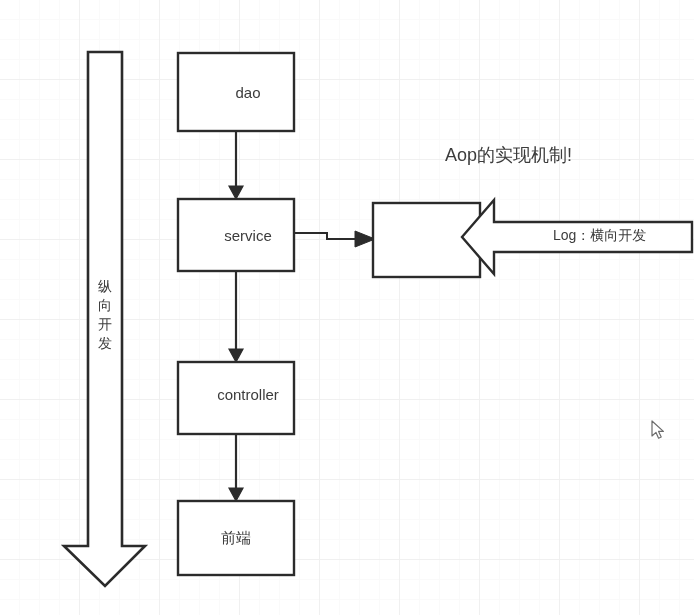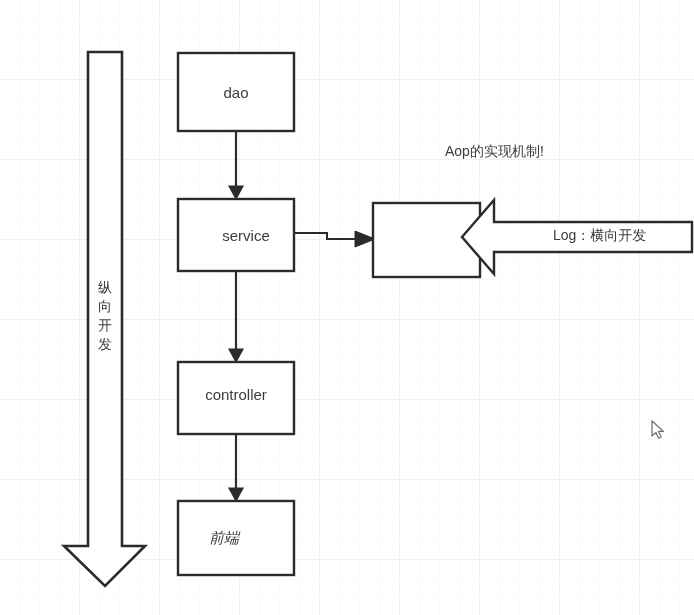--- a/index.html
+++ b/index.html
@@ -36,36 +36,38 @@
     height: 615px;
   }
   .node-label {
     position: absolute;
     color: #3c3c3c;
     font-size: 15px;
     line-height: 1.2;
     text-align: center;
     white-space: nowrap;
     user-select: none;
+    padding-left: 12px;
   }
   .vertical-label {
     position: absolute;
     color: #3c3c3c;
     font-size: 14px;
     line-height: 1.35;
     text-align: center;
     width: 22px;
     white-space: normal;
     word-break: break-all;
     user-select: none;
+    font-family: Liberation Serif, serif;
   }
   .annotation {
     position: absolute;
     color: #3c3c3c;
-    font-size: 14px;
+    font-size: 18px;
     white-space: nowrap;
     user-select: none;
   }
   .arrow-label {
     position: absolute;
     color: #3c3c3c;
     font-size: 14px;
     white-space: nowrap;
     user-select: none;
   }
@@ -129,25 +131,25 @@
     </g>
 
     <g>
       <path d="M 462 237 L 494 200 L 494 222 L 692 222 L 692 252 L 494 252 L 494 274 Z" fill="#ffffff" stroke="#2b2b2b" stroke-width="2.4" stroke-linejoin="miter"></path>
     </g>
 
   </svg>
 
   <div class="node-label" style="left:178px; top:84px; width:116px;">dao</div>
 
-  <div class="node-label" style="left:178px; top:227px; width:136px;">service</div>
+  <div class="node-label" style="left:168px; top:227px; width:136px;">service</div>
 
   <div class="node-label" style="left:178px; top:386px; width:116px;">controller</div>
 
-  <div class="node-label" style="left:178px; top:529px; width:92px;font-style:italic;">前端</div>
+  <div class="node-label" style="left:178px; top:529px; width:92px;">前端</div>
 
   <div class="vertical-label" style="left:94px; top:278px;">纵向开发</div>
 
   <div class="annotation" style="left:445px; top:143px;">Aop的实现机制!</div>
 
   <div class="arrow-label" style="left:526px; top:227px;margin-left:27px;">Log：横向开发</div>
 
   <svg id="cursor" viewBox="0 0 14 20">
     <path d="M 1 1 L 1 16 L 5 12.4 L 7.6 18.2 L 10.2 17 L 7.6 11.4 L 12.4 11.4 Z" fill="#ffffff" stroke="#6b6b6b" stroke-width="1.2" stroke-linejoin="round"></path>
   </svg>

